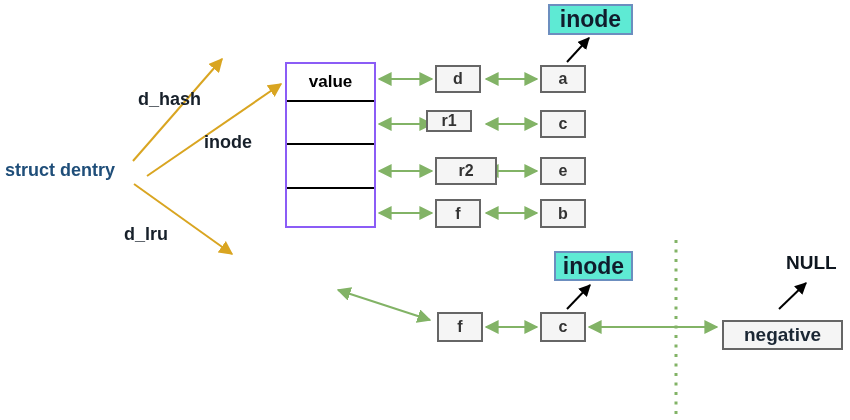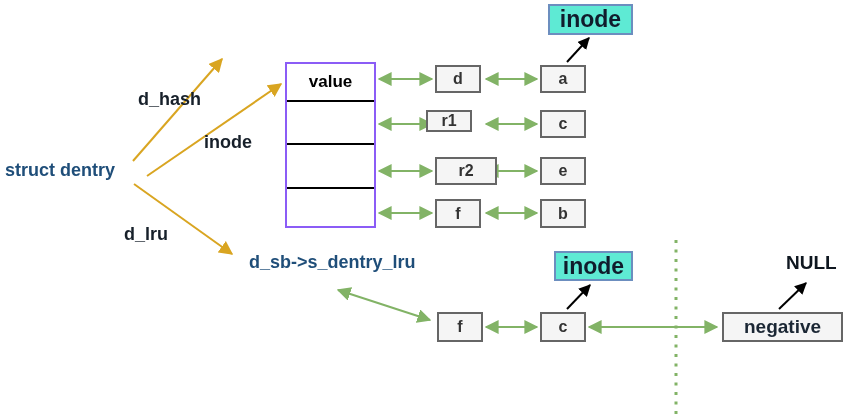--- a/index.html
+++ b/index.html
@@ -9,21 +9,21 @@
   .lbl{position:absolute;font-weight:bold;white-space:nowrap;font-size:18px;line-height:1.1;}
   .navy{color:#1f4e79;}
   .dark{color:#17202a;}
   .blk{color:#0f1720;margin-left:7px;}
   .node{position:absolute;background:#f5f5f5;border:2px solid #666;box-sizing:border-box;
         display:flex;align-items:center;justify-content:center;
         font-weight:600;font-size:16px;color:#333;}
   .inode{position:absolute;background:#5eead4;border:2px solid #6c8ebf;box-sizing:border-box;
          display:flex;align-items:center;justify-content:center;
          font-weight:bold;font-size:23px;color:#101c2c;}
-  .neg{font-weight:bold;font-size:19px;color:#1b2734;}
+  .neg{font-weight:bold;font-size:19px;color:#1b2734;margin-top:8px;}
   .htable{position:absolute;left:285px;top:62px;width:91px;height:166px;
           border:2px solid #8b5cf6;box-sizing:border-box;background:#fff;}
   .hrow{box-sizing:border-box;display:flex;align-items:center;justify-content:center;
         font-weight:bold;font-size:17px;color:#000;}
   .hrow + .hrow{border-top:2px solid #000;}
   .r1{height:36px;} .r2{height:43px;} .r3{height:44px;} .r4{height:33px;}
   .watermark{position:absolute;left:662px;top:368px;font-size:23px;color:#c9c9c9;
              font-weight:bold;letter-spacing:1px;white-space:nowrap;}
 </style>
 </head>
@@ -89,21 +89,20 @@
 
   <div class="node" style="left:435px;top:65px;width:46px;height:28px;">d</div>
   <div class="node" style="left:540px;top:65px;width:46px;height:28px;">a</div>
   <div class="node" style="left:426px;top:110px;width:46px;height:22px;">r1</div>
   <div class="node" style="left:540px;top:110px;width:46px;height:28px;">c</div>
   <div class="node" style="left:435px;top:157px;width:62px;height:28px;">r2</div>
   <div class="node" style="left:540px;top:157px;width:46px;height:28px;">e</div>
   <div class="node" style="left:435px;top:199px;width:46px;height:29px;">f</div>
   <div class="node" style="left:540px;top:199px;width:46px;height:29px;">b</div>
 
-  <div class="lbl navy" style="left:249px;top:253px;">d_sb-&gt;s_dentry_lru</div>
   <div class="inode" style="left:554px;top:251px;width:79px;height:30px;">inode</div>
   <div class="lbl blk" style="left:779px;top:253px;font-size:19px;">NULL</div>
 
   <div class="node" style="left:437px;top:312px;width:46px;height:30px;">f</div>
   <div class="node" style="left:540px;top:312px;width:46px;height:30px;">c</div>
   <div class="node neg" style="left:722px;top:312px;width:121px;height:30px;">negative</div>
 
 
 
 </div>

